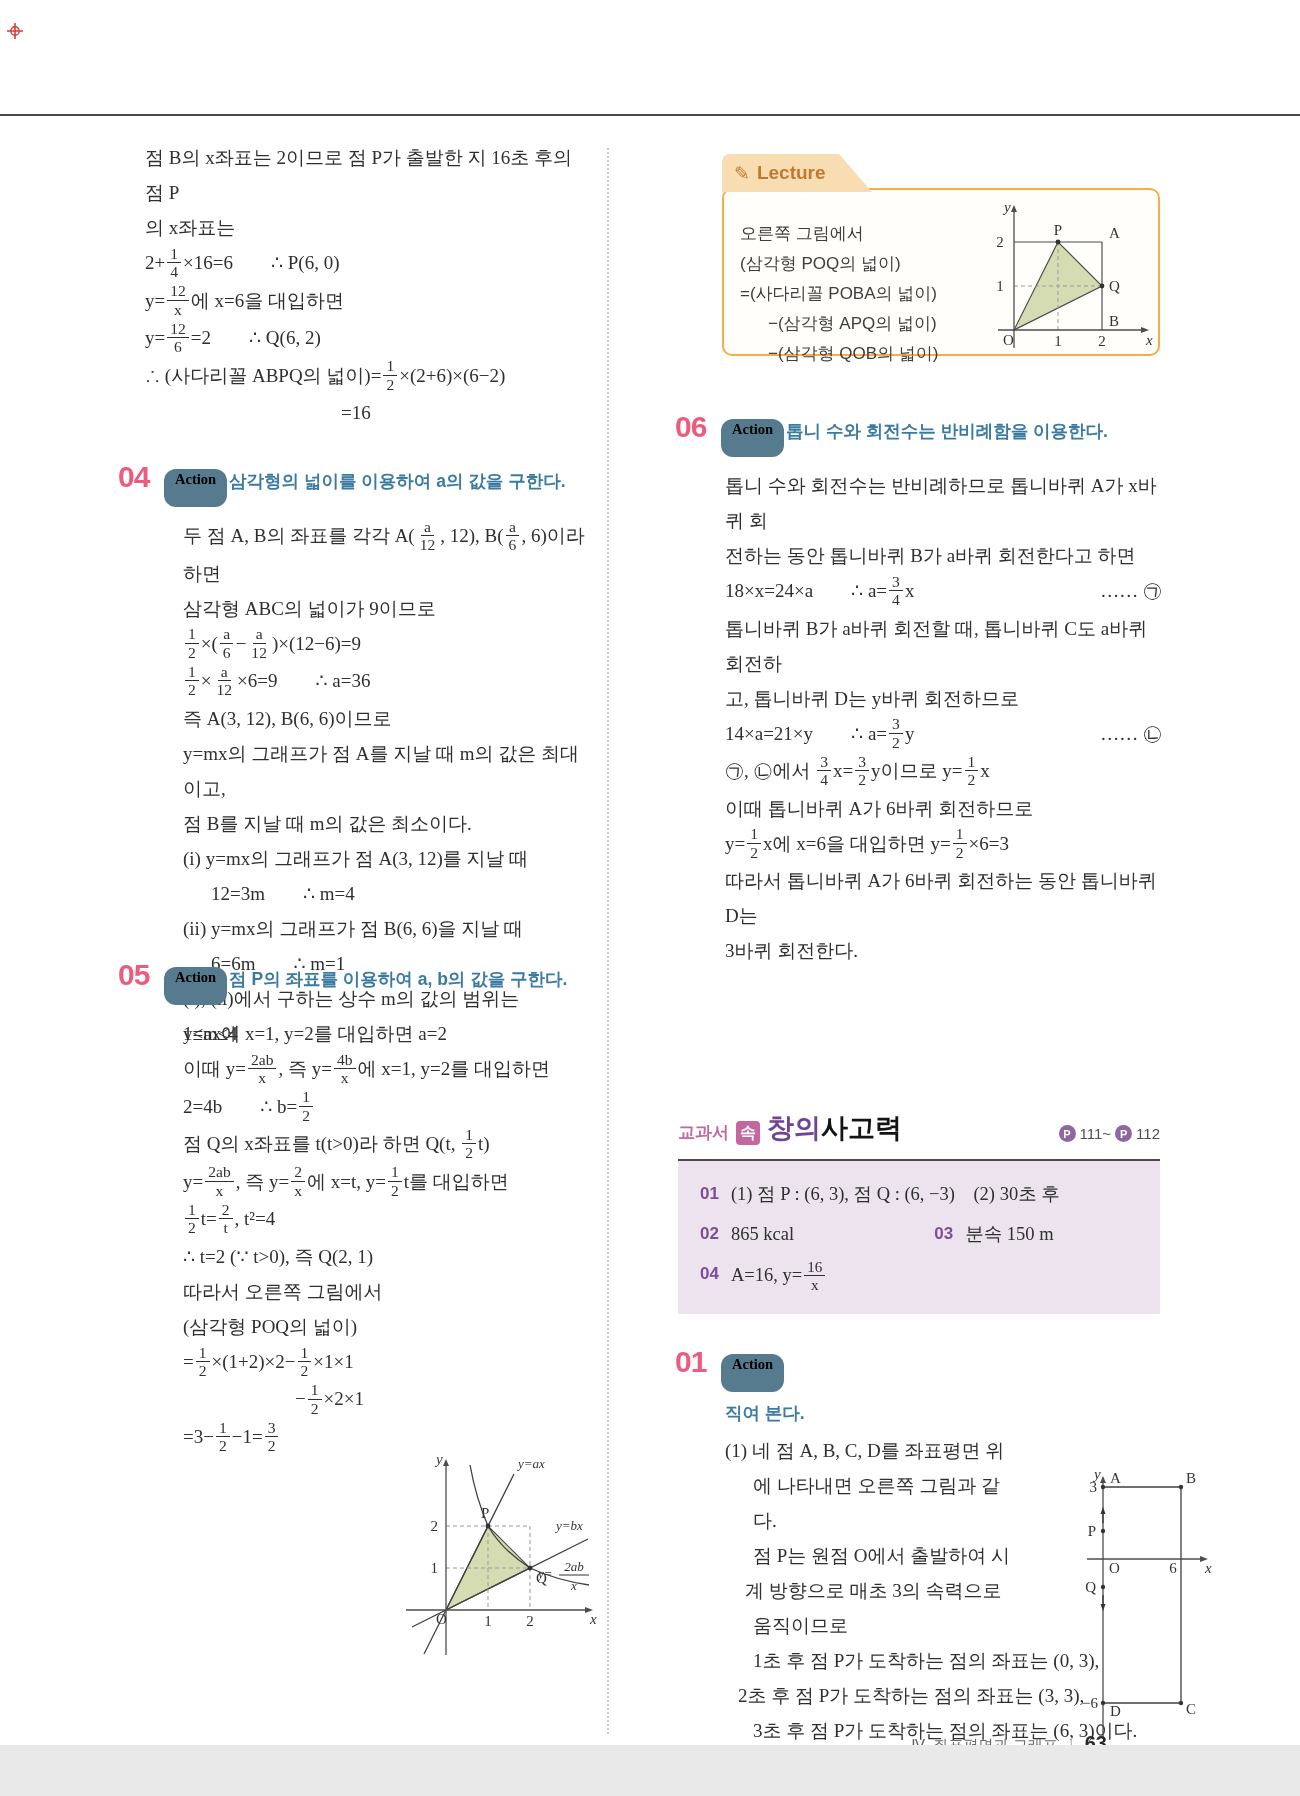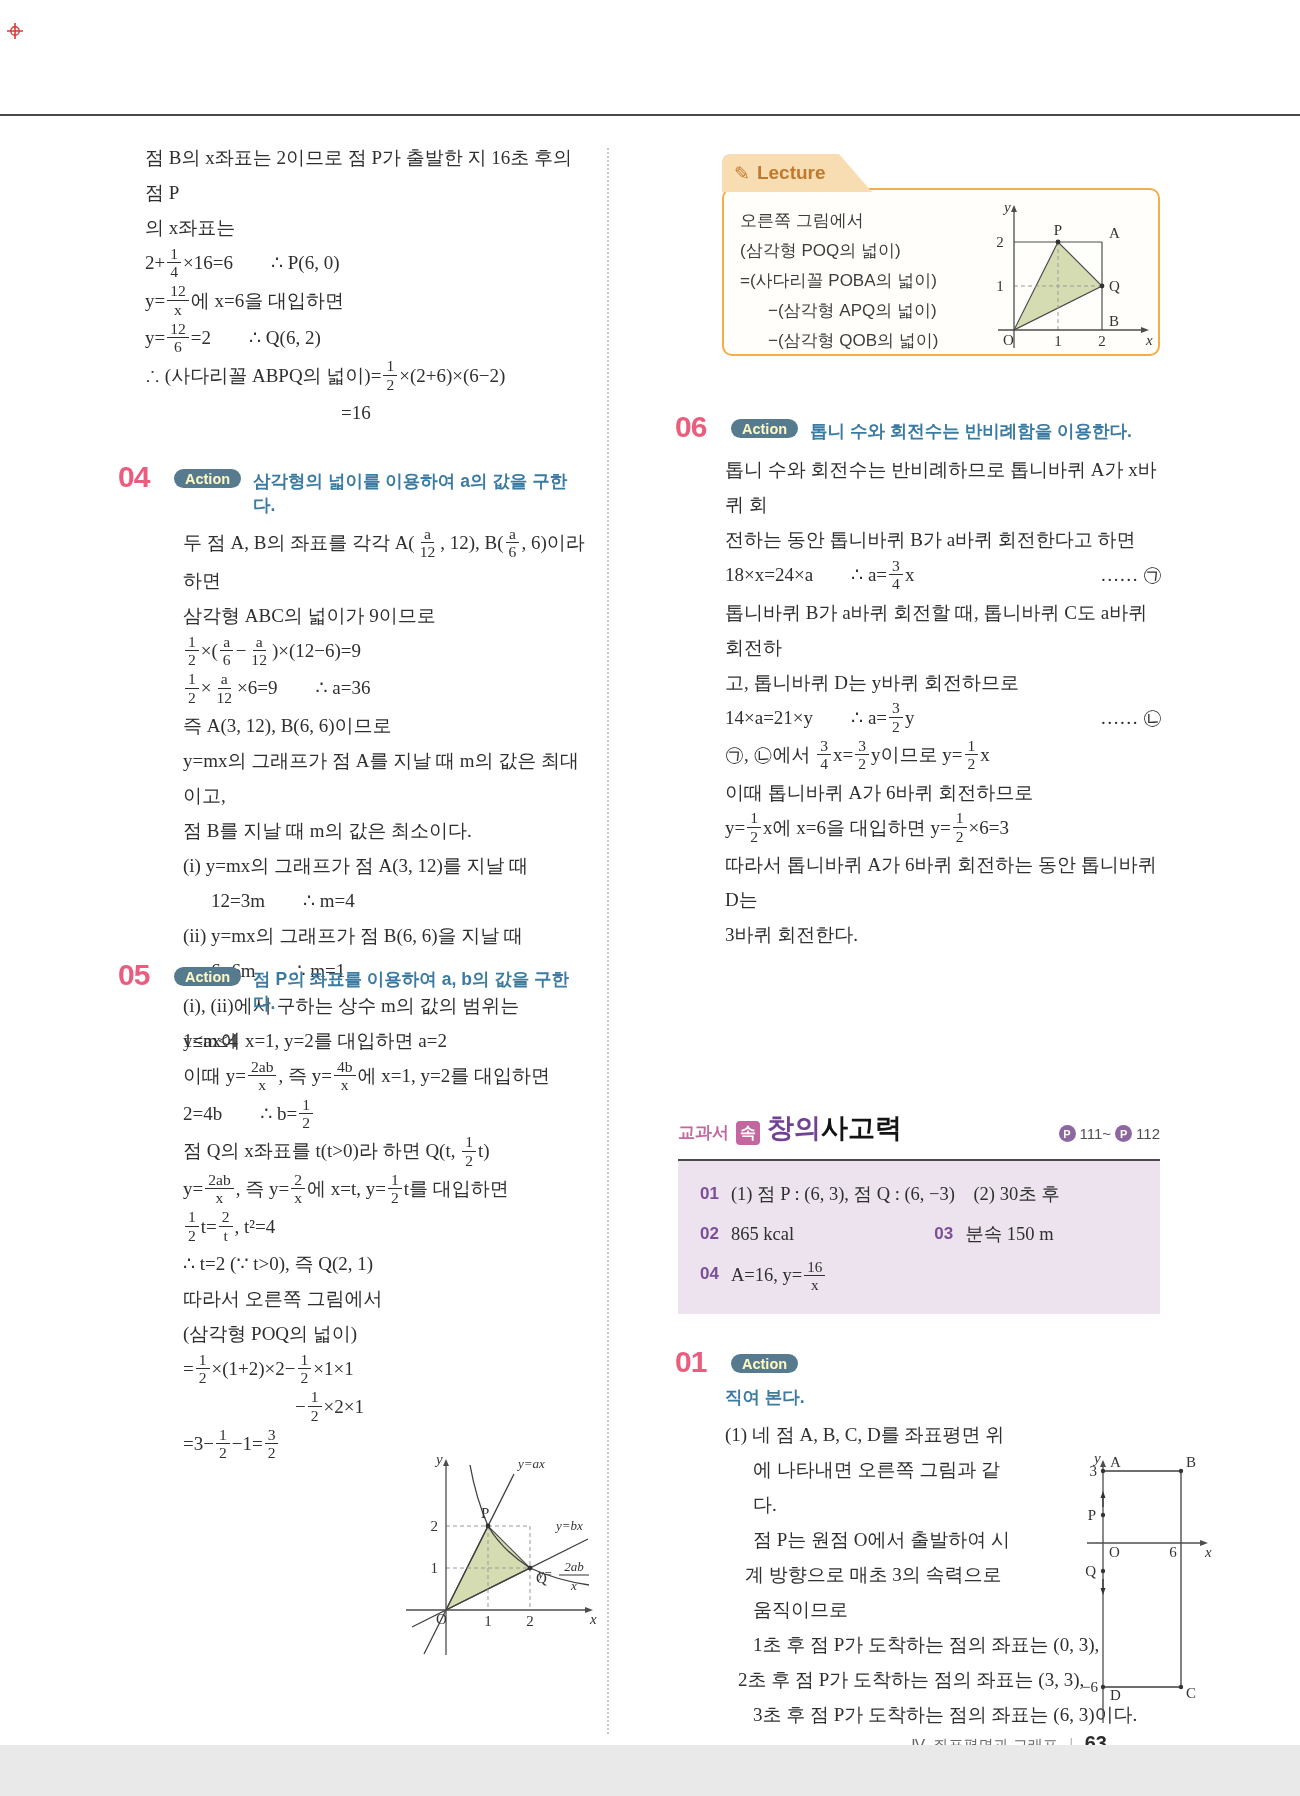--- a/index.html
+++ b/index.html
@@ -13,44 +13,44 @@
   
   .mline{font-size:19px;line-height:35px;min-height:35px;color:#2f2f2f;clear:both}
   .fr{display:inline-flex;flex-direction:column;align-items:center;vertical-align:middle;
       line-height:1.12;font-size:0.82em;margin:0 2px;transform:translateY(-2px)}
   .fn{border-bottom:1.4px solid #2f2f2f;padding:0 3px}
   .fd{padding:0 3px}
   .rtag{float:right;color:#2f2f2f}
 
   
   .prob{position:absolute}
-  .phead{display:flex;align-items:baseline;gap:12px;margin-bottom:8px}
+  .phead{display:flex;align-items:baseline;gap:2px;margin-bottom:8px}
   .pnum{font-family:"Liberation Sans",sans-serif;font-weight:700;font-size:30px;
         color:#ea5d7e;letter-spacing:-1px;min-width:44px}
-  .badge{font-family:Liberation Sans, sans-serif;font-weight:700;font-size:14.5px;color:#fef9c3;
-         background:#567a8e;border-radius:12px;padding:2px 11px 1px;white-space:nowrap;
+  .badge{font-family:Liberation Serif, serif;font-weight:700;font-size:14.5px;color:#000000;
+         background:#567a8e;border-radius:12px;padding:2px 11px 19px;white-space:nowrap;
          transform:translateY(-3px)}
   .ptitle{font-family:"Liberation Sans",sans-serif;font-weight:700;font-size:17.5px;color:#3b7ba1;
           line-height:1.35}
   .pbody{position:relative}
   .bodyL{margin-left:65px}
   .bodyR{margin-left:50px}
   .title2{font-family:"Liberation Sans",sans-serif;font-weight:700;font-size:17.5px;color:#3b7ba1;
           margin:-2px 0 8px 50px}
 
   
   .lecture{position:absolute;left:722px;top:154px;width:438px;height:202px}
   .lec-box{position:absolute;left:0;top:34px;right:0;height:164px;border:2px solid #f5ad45;
            border-radius:10px;background:#fffefb}
   .lec-tab{position:absolute;left:0;top:0;width:150px;height:38px;background:#f8ddb2;
            border-top-left-radius:8px;clip-path:polygon(0 0,78% 0,100% 100%,0 100%);
            display:flex;align-items:center;gap:7px;padding-left:12px;box-sizing:border-box;z-index:2}
   .lec-pencil{color:#c07a2e;font-size:19px;line-height:1}
   .lec-label{font-family:"Liberation Sans",sans-serif;font-weight:700;font-size:19px;color:#bf7a2e}
-  .lec-lines{position:absolute;left:18px;top:52px;width:255px}
+  .lec-lines{position:absolute;left:18px;top:65px;width:255px}
   .lecture .mline{font-family:"Liberation Sans",sans-serif;font-size:17px;line-height:30px;
                   min-height:30px;color:#3d3d3d}
   .lec-fig{position:absolute;right:4px;top:44px}
 
   
   .changui{position:absolute;left:678px;top:1110px;width:482px}
   .cg-head{display:flex;align-items:flex-end;justify-content:space-between;
            border-bottom:2px solid #4a4a4a;padding-bottom:13px}
   .cg-left{display:flex;align-items:flex-end;gap:7px}
   .cg-prefix{font-family:"Liberation Sans",sans-serif;font-weight:700;font-size:17px;color:#c4679f;

